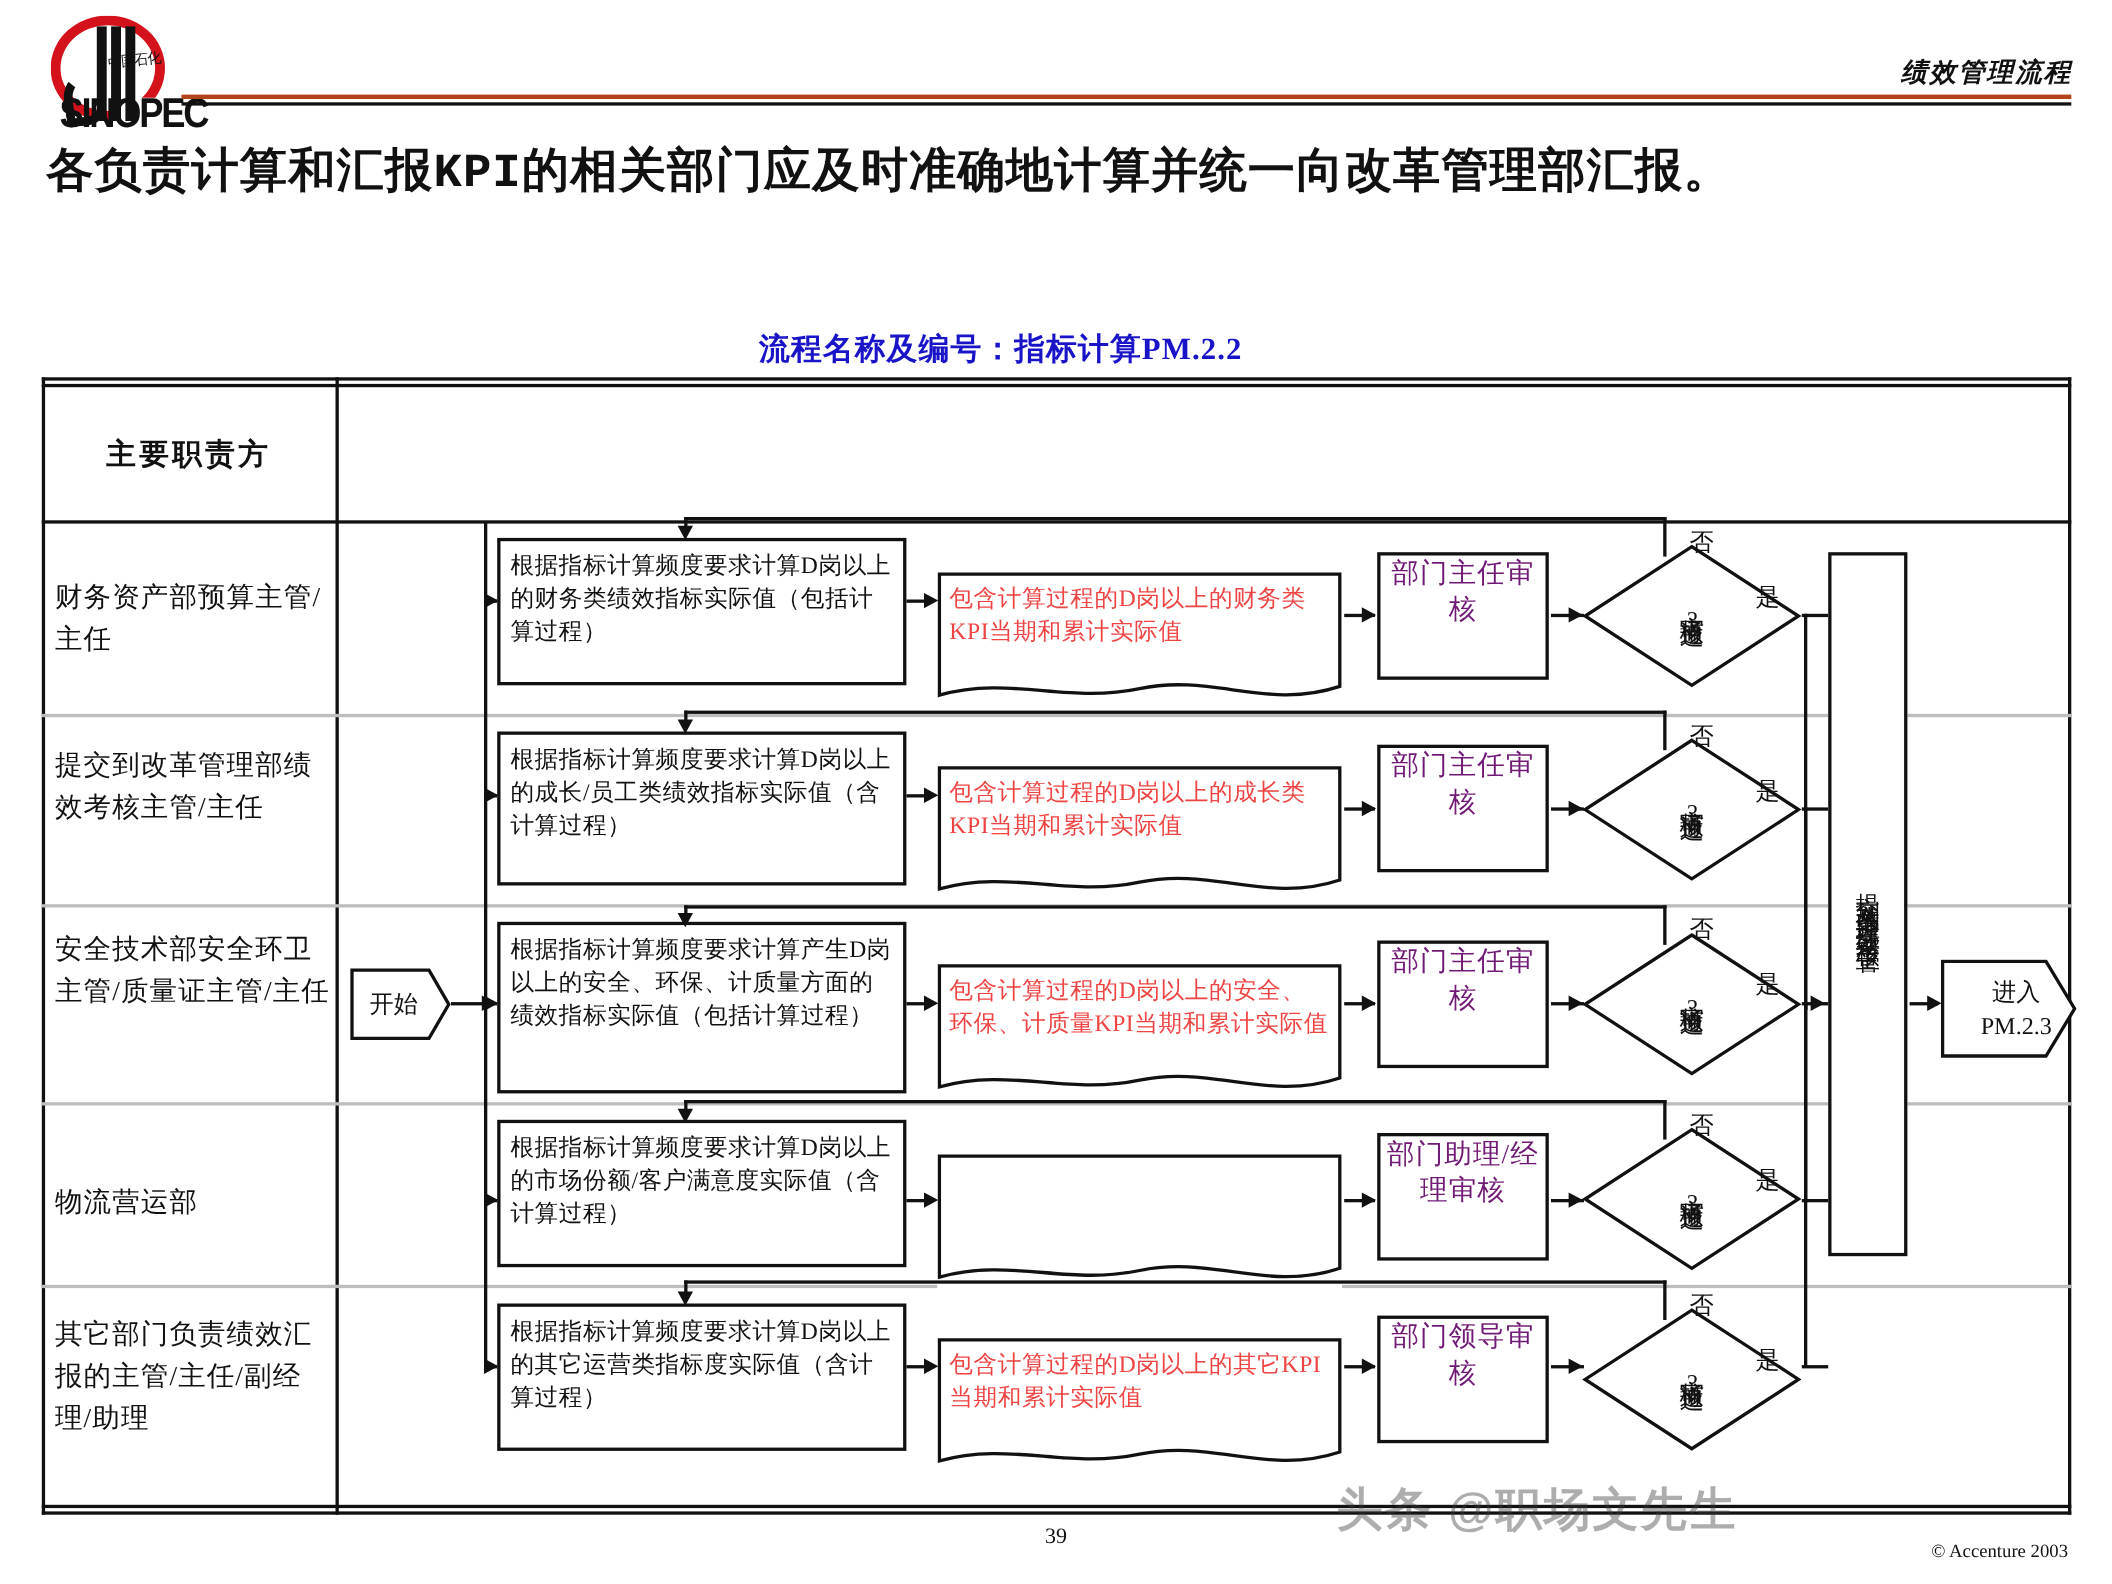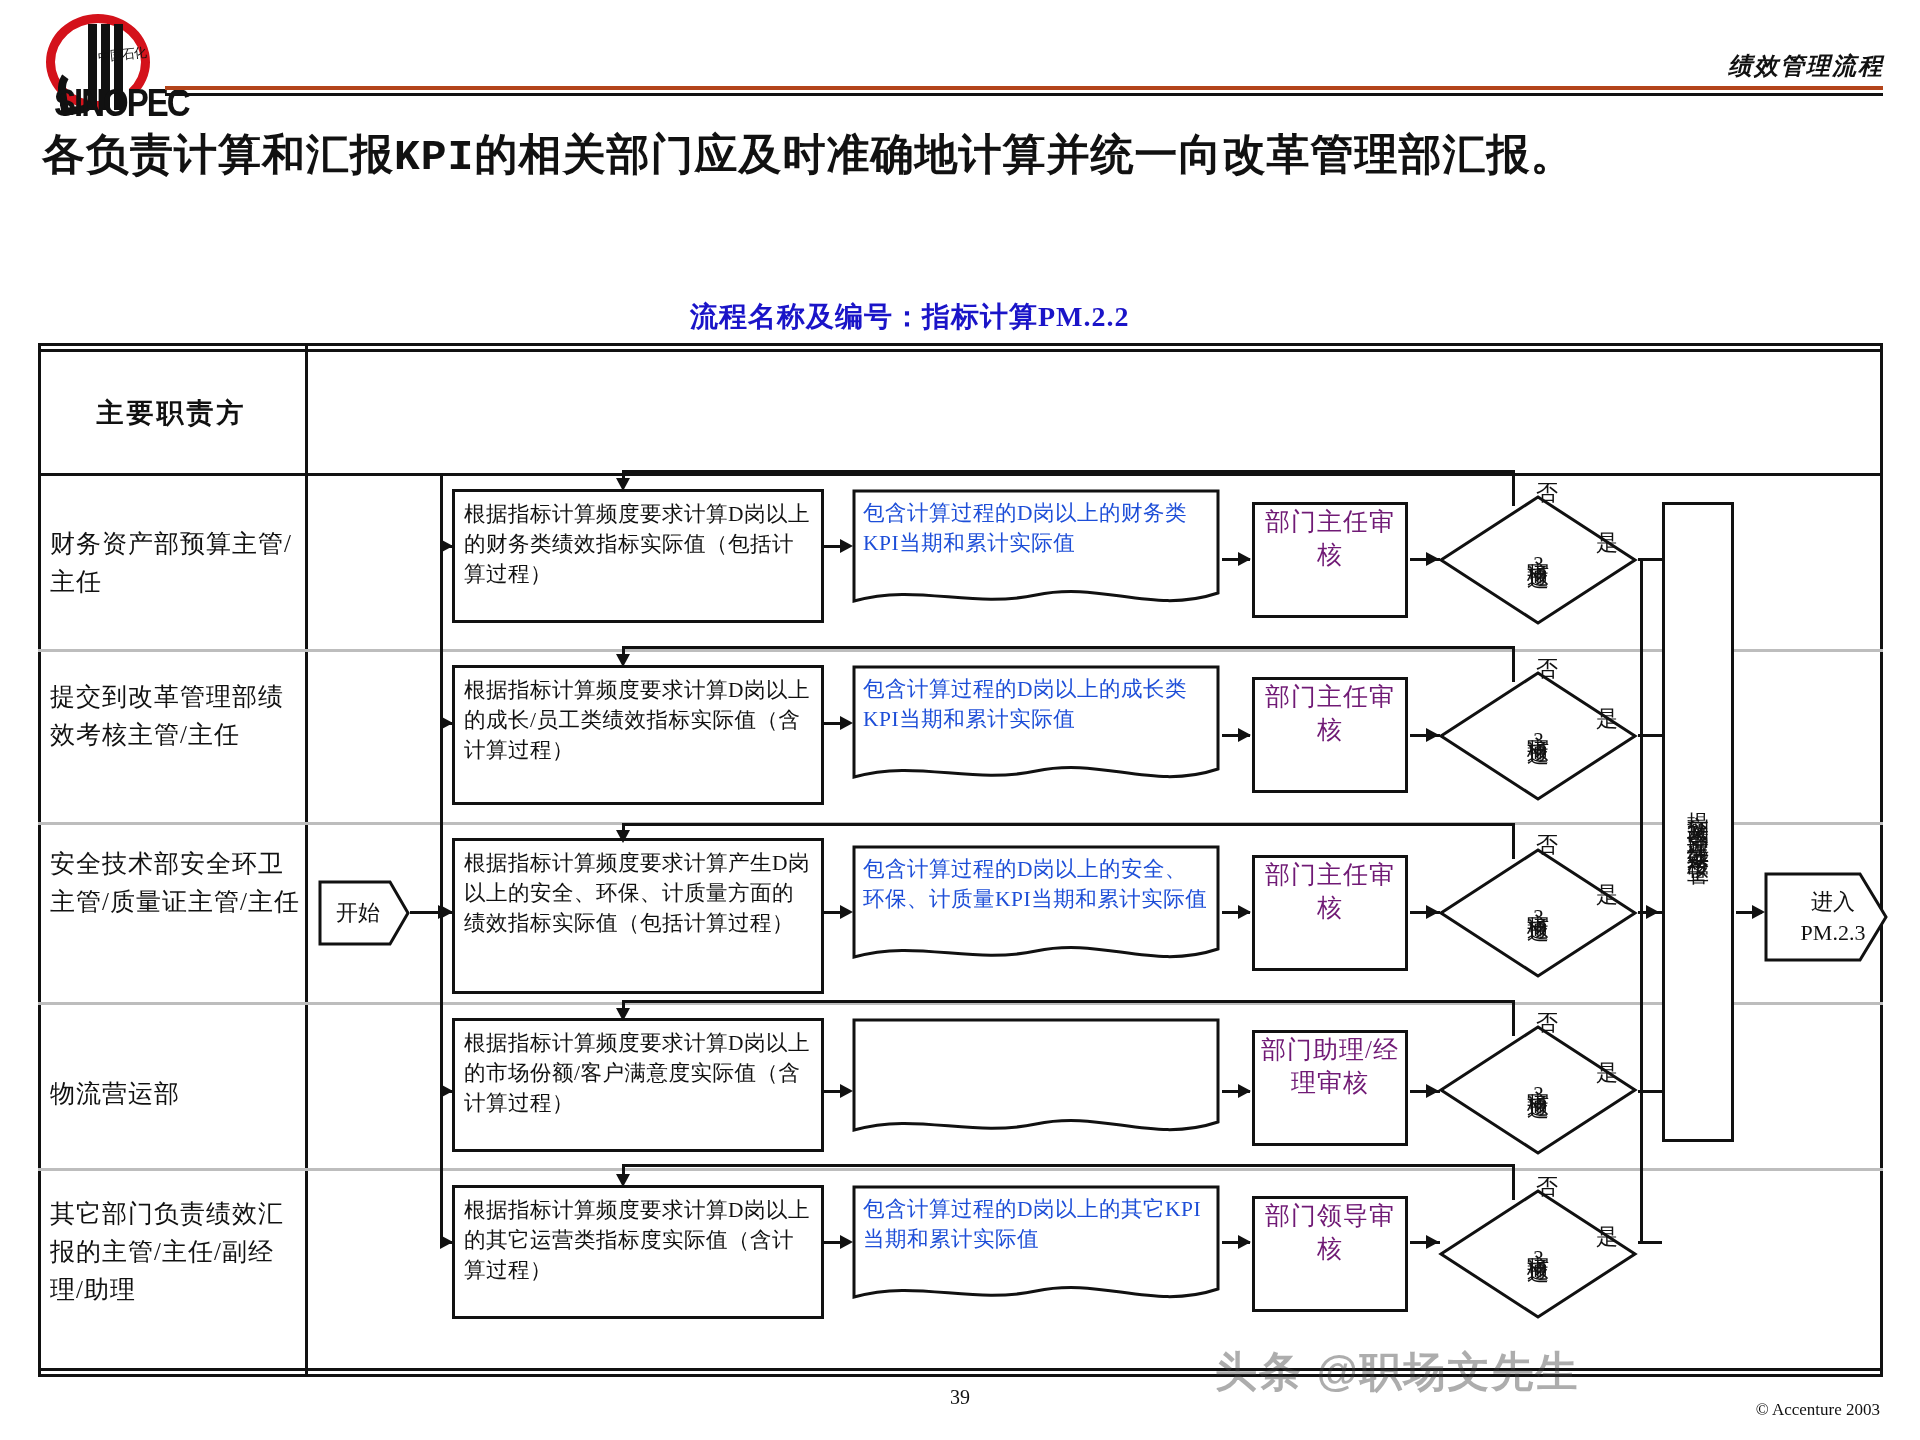--- a/index.html
+++ b/index.html
@@ -103,22 +103,23 @@
 
   
   .box {
     position:absolute; border:3px solid #111; background:#fff;
     font-size:21.5px; line-height:30px; color:#111; letter-spacing:0.5px;
     font-family:"Liberation Serif",serif;
     padding:7px 9px;
   }
   .doc {
     position:absolute; background:#fff;
-    font-size:21.5px; line-height:30px; color:#1d4ed8; letter-spacing:0.5px;
-    font-family:"Liberation Serif",serif;
+    font-size:21.5px; line-height:30px; color:#ef4444; letter-spacing:0.5px;
+    font-family:"Liberation Serif",serif;
+    margin-top:31px;
   }
   .doc svg { position:absolute; left:0; top:0; }
   .doc .txt { position:relative; padding:9px 11px; }
 
   .review {
     position:absolute; border:3px solid #111; background:#fff;
     display:flex; justify-content:center; text-align:center;
     font-size:25px; line-height:33px; color:#701a75; letter-spacing:1px;
     font-family:"Liberation Serif",serif;
   }

